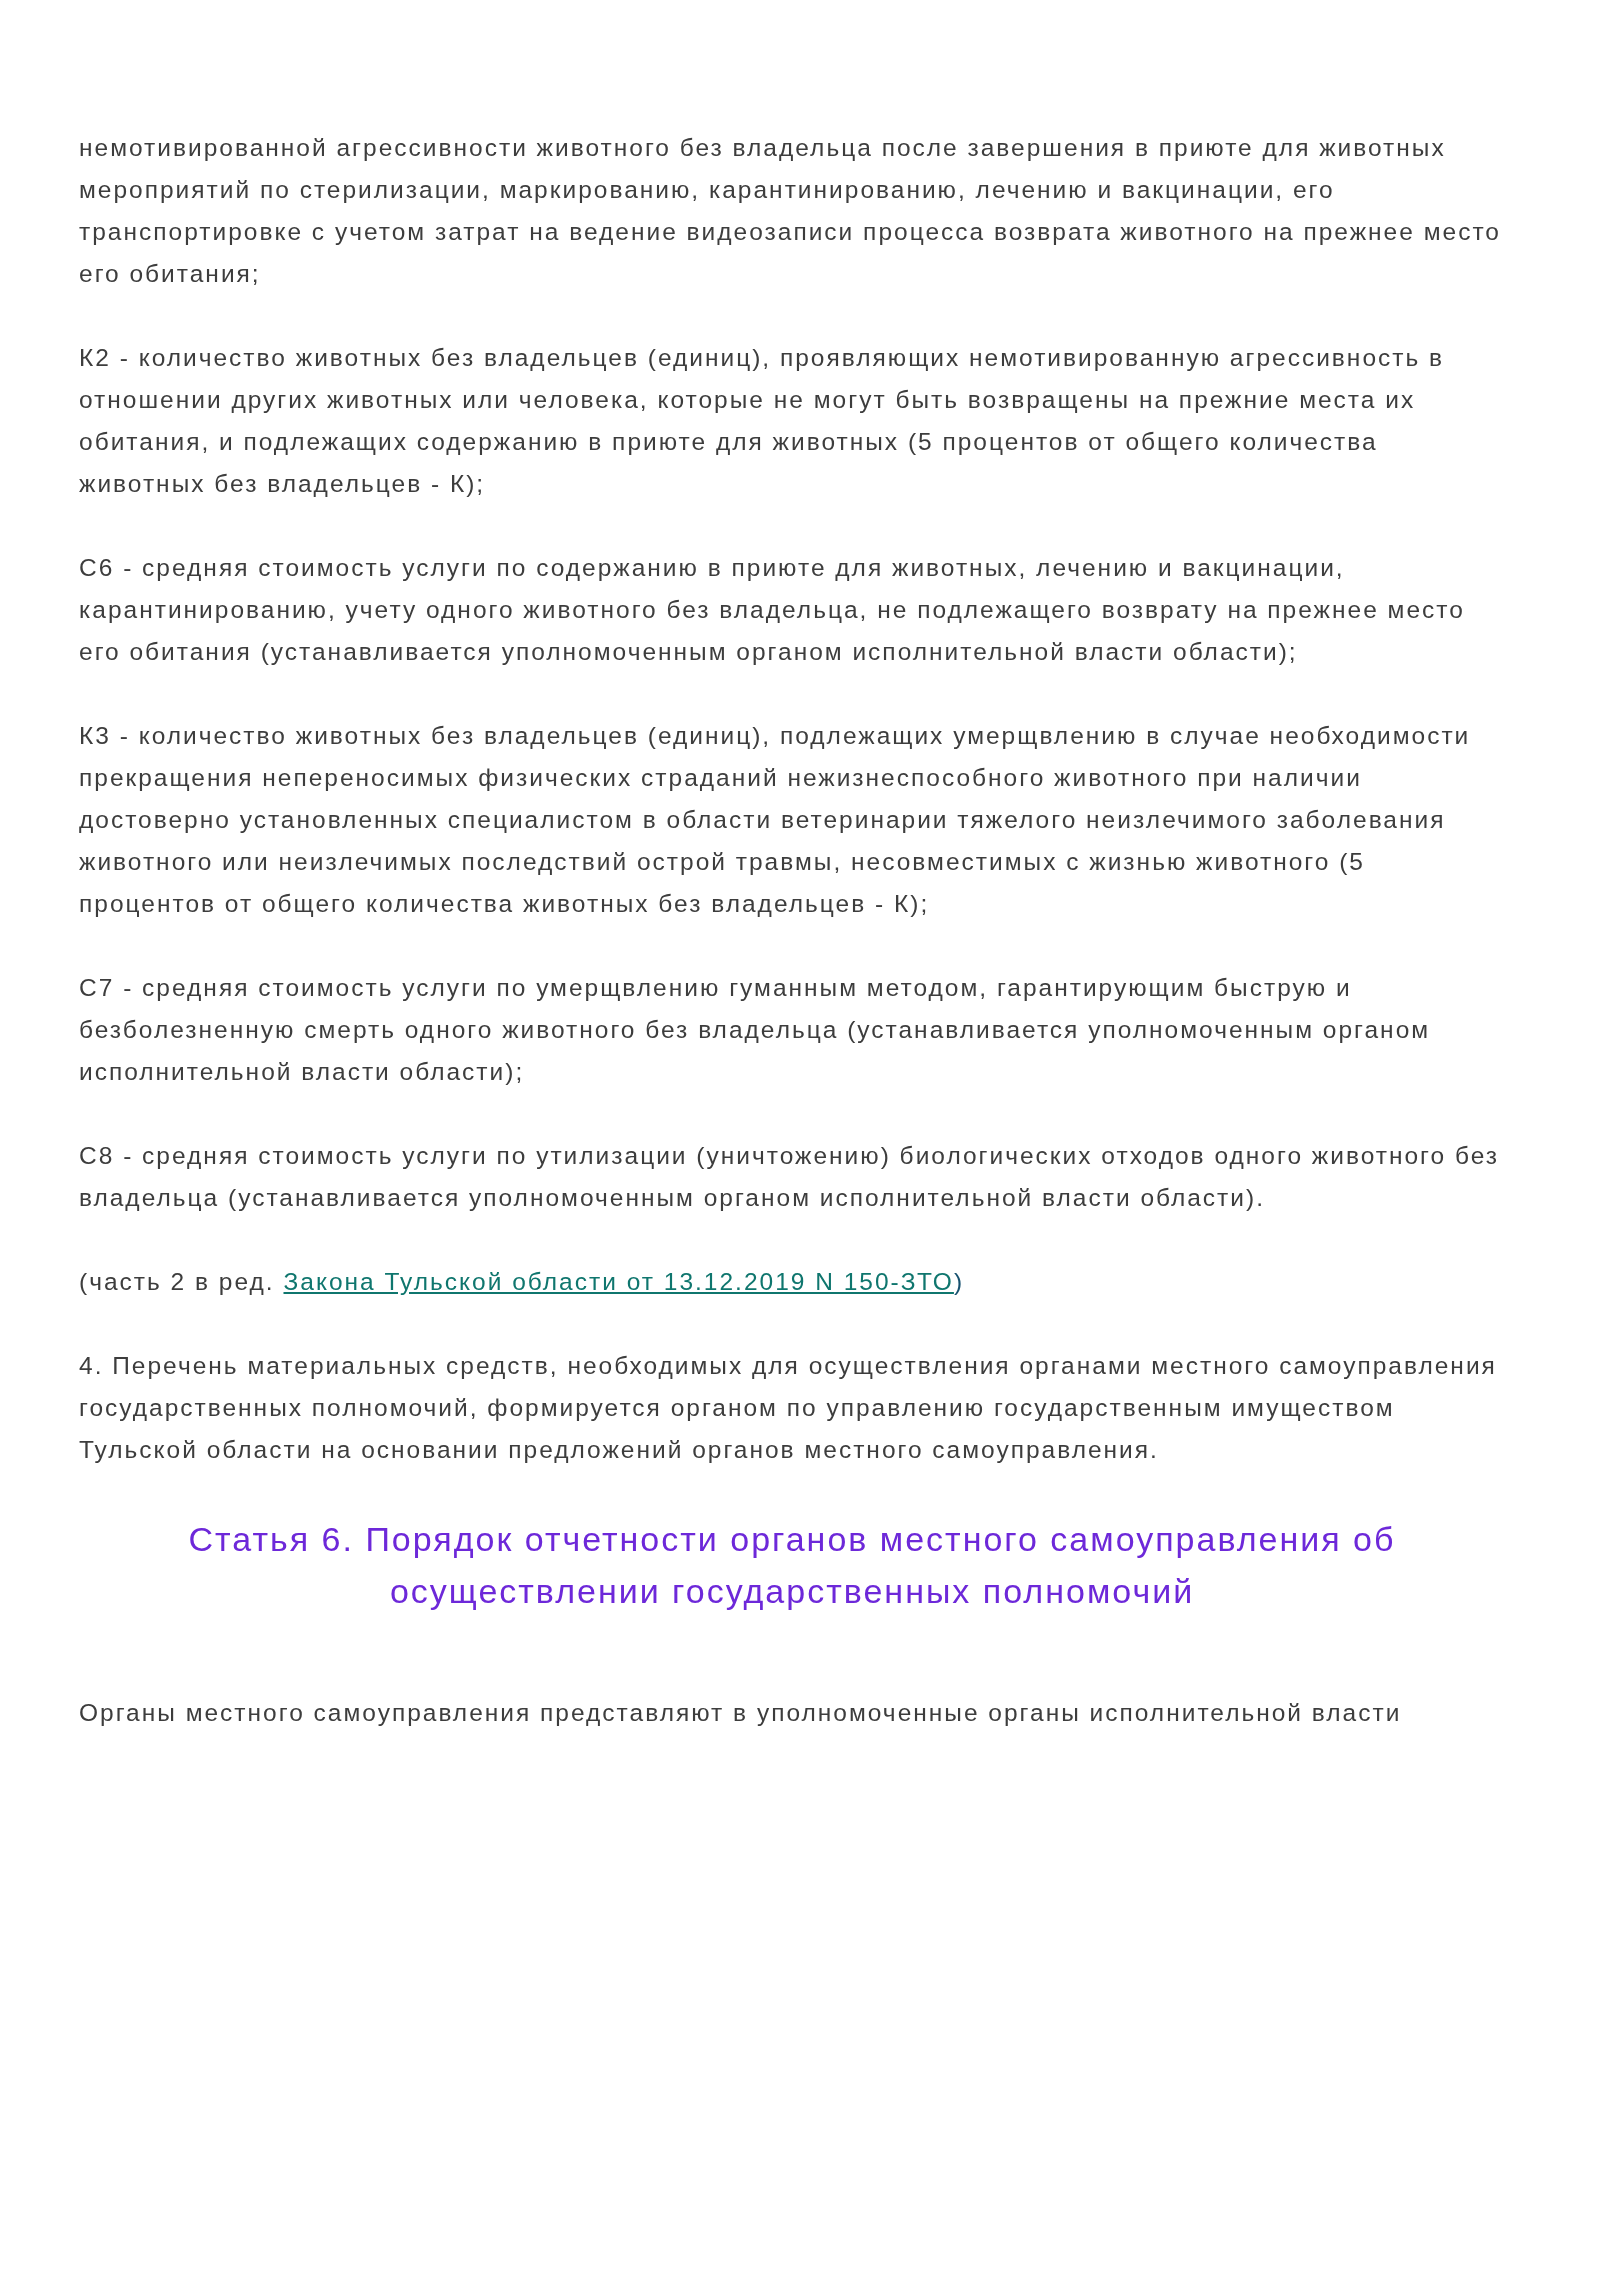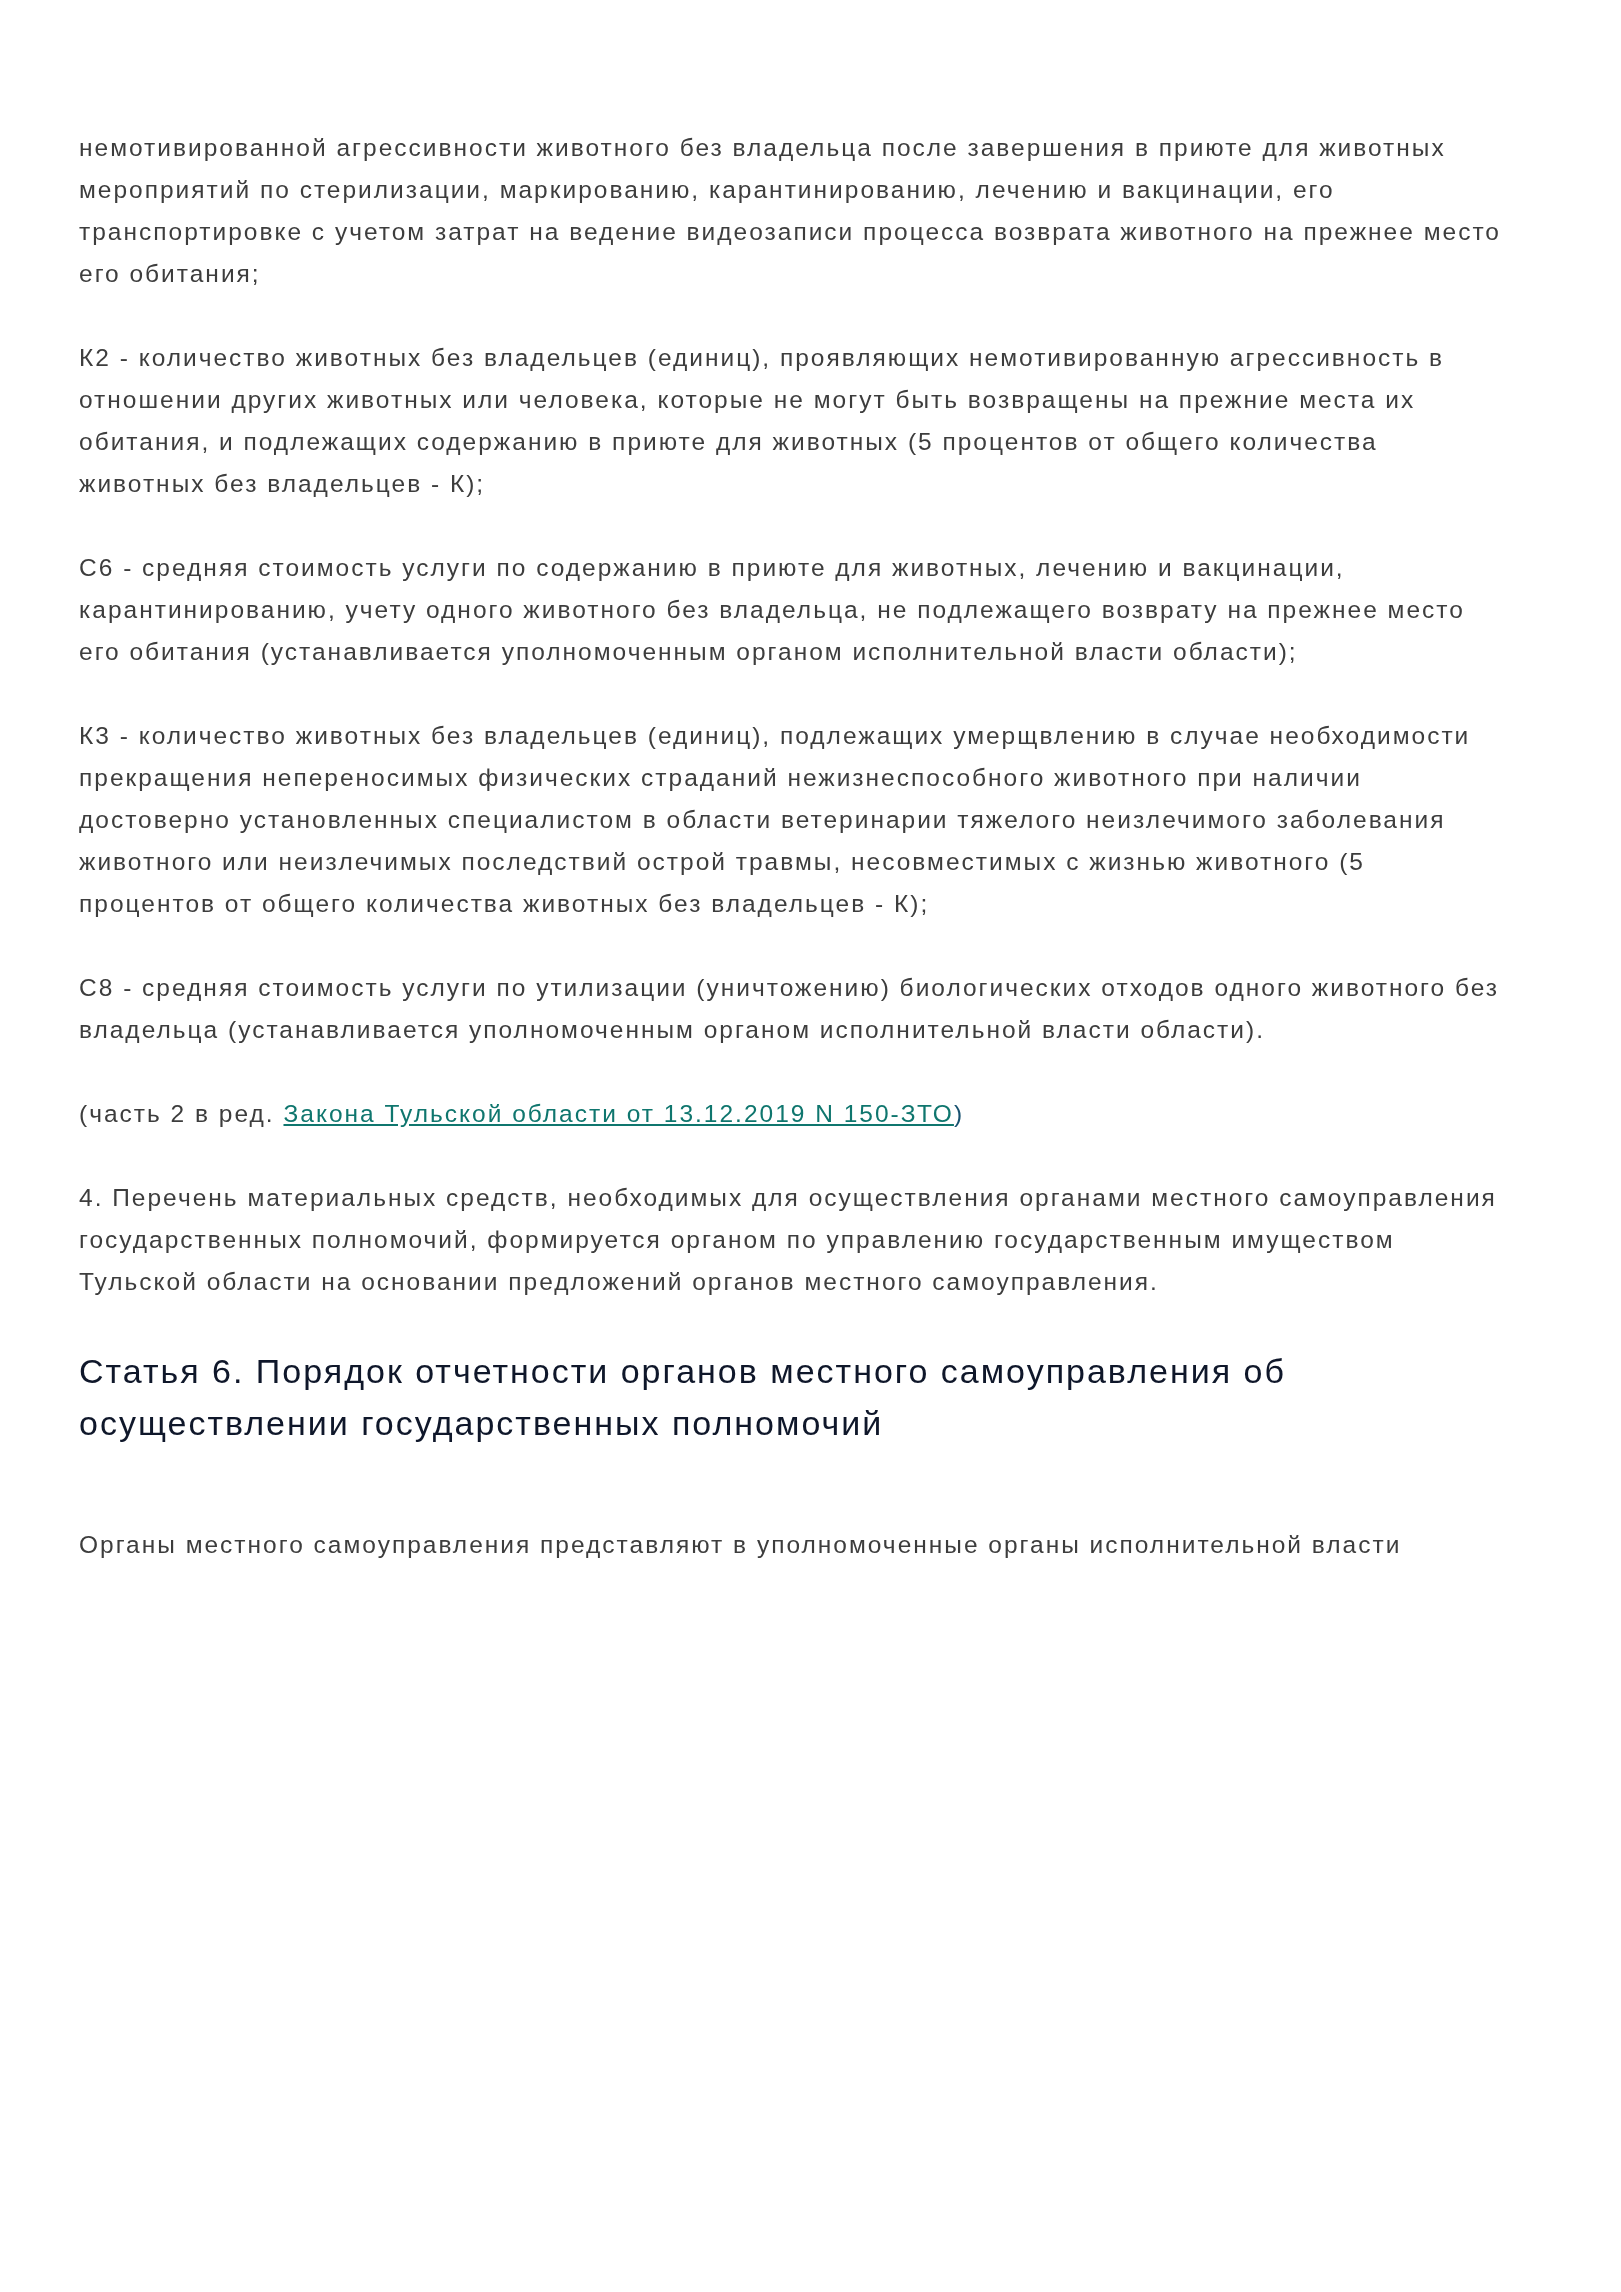--- a/index.html
+++ b/index.html
@@ -27,22 +27,22 @@
     letter-spacing: 2px;
     color: #3d3d3d;
     text-align: left;
   }
   .page h2.article-heading {
     margin: 42px 0 75px 0;
     font-size: 34px;
     line-height: 52px;
     letter-spacing: 2px;
     font-weight: normal;
-    color: #0f172a;
-    text-align: left;
+    color: #6d28d9;
+    text-align: center;
   }
   a.law-link {
     color: #0f766e;
     text-decoration: underline;
     cursor: pointer;
   }
   .amendment-suffix {
     color: #17516f;
   }
 </style>
@@ -52,20 +52,21 @@
 <div class="page">
 
   <p>немотивированной агрессивности животного без владельца после завершения в приюте для животных мероприятий по стерилизации, маркированию, карантинированию, лечению и вакцинации, его транспортировке с учетом затрат на ведение видеозаписи процесса возврата животного на прежнее место его обитания;</p>
 
   <p>К2 - количество животных без владельцев (единиц), проявляющих немотивированную агрессивность в отношении других животных или человека, которые не могут быть возвращены на прежние места их обитания, и подлежащих содержанию в приюте для животных (5 процентов от общего количества животных без владельцев - К);</p>
 
   <p>С6 - средняя стоимость услуги по содержанию в приюте для животных, лечению и вакцинации, карантинированию, учету одного животного без владельца, не подлежащего возврату на прежнее место его обитания (устанавливается уполномоченным органом исполнительной власти области);</p>
 
   <p>К3 - количество животных без владельцев (единиц), подлежащих умерщвлению в случае необходимости прекращения непереносимых физических страданий нежизнеспособного животного при наличии достоверно установленных специалистом в области ветеринарии тяжелого неизлечимого заболевания животного или неизлечимых последствий острой травмы, несовместимых с жизнью животного (5 процентов от общего количества животных без владельцев - К);</p>
 
+  <p>С7 - средняя стоимость услуги по умерщвлению гуманным методом, гарантирующим быструю и безболезненную смерть одного животного без владельца (устанавливается уполномоченным органом исполнительной власти области);</p>
 
   <p>С8 - средняя стоимость услуги по утилизации (уничтожению) биологических отходов одного животного без владельца (устанавливается уполномоченным органом исполнительной власти области).</p>
 
   <p>
     <span>(часть 2 в ред. </span><a class="law-link" href="#">Закона Тульской области от 13.12.2019 N 150-ЗТО</a><span class="amendment-suffix">)</span>
   </p>
 
 
   <p>4. Перечень материальных средств, необходимых для осуществления органами местного самоуправления государственных полномочий, формируется органом по управлению государственным имуществом Тульской области на основании предложений органов местного самоуправления.</p>
 

